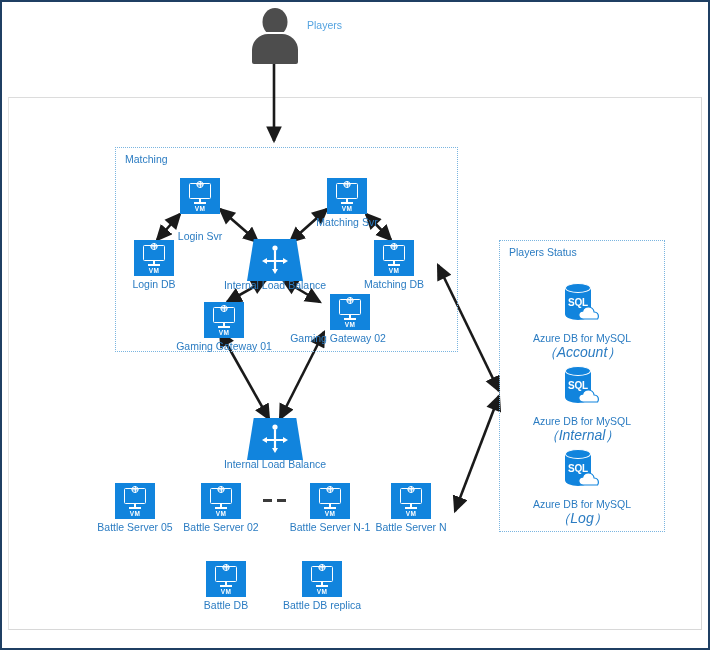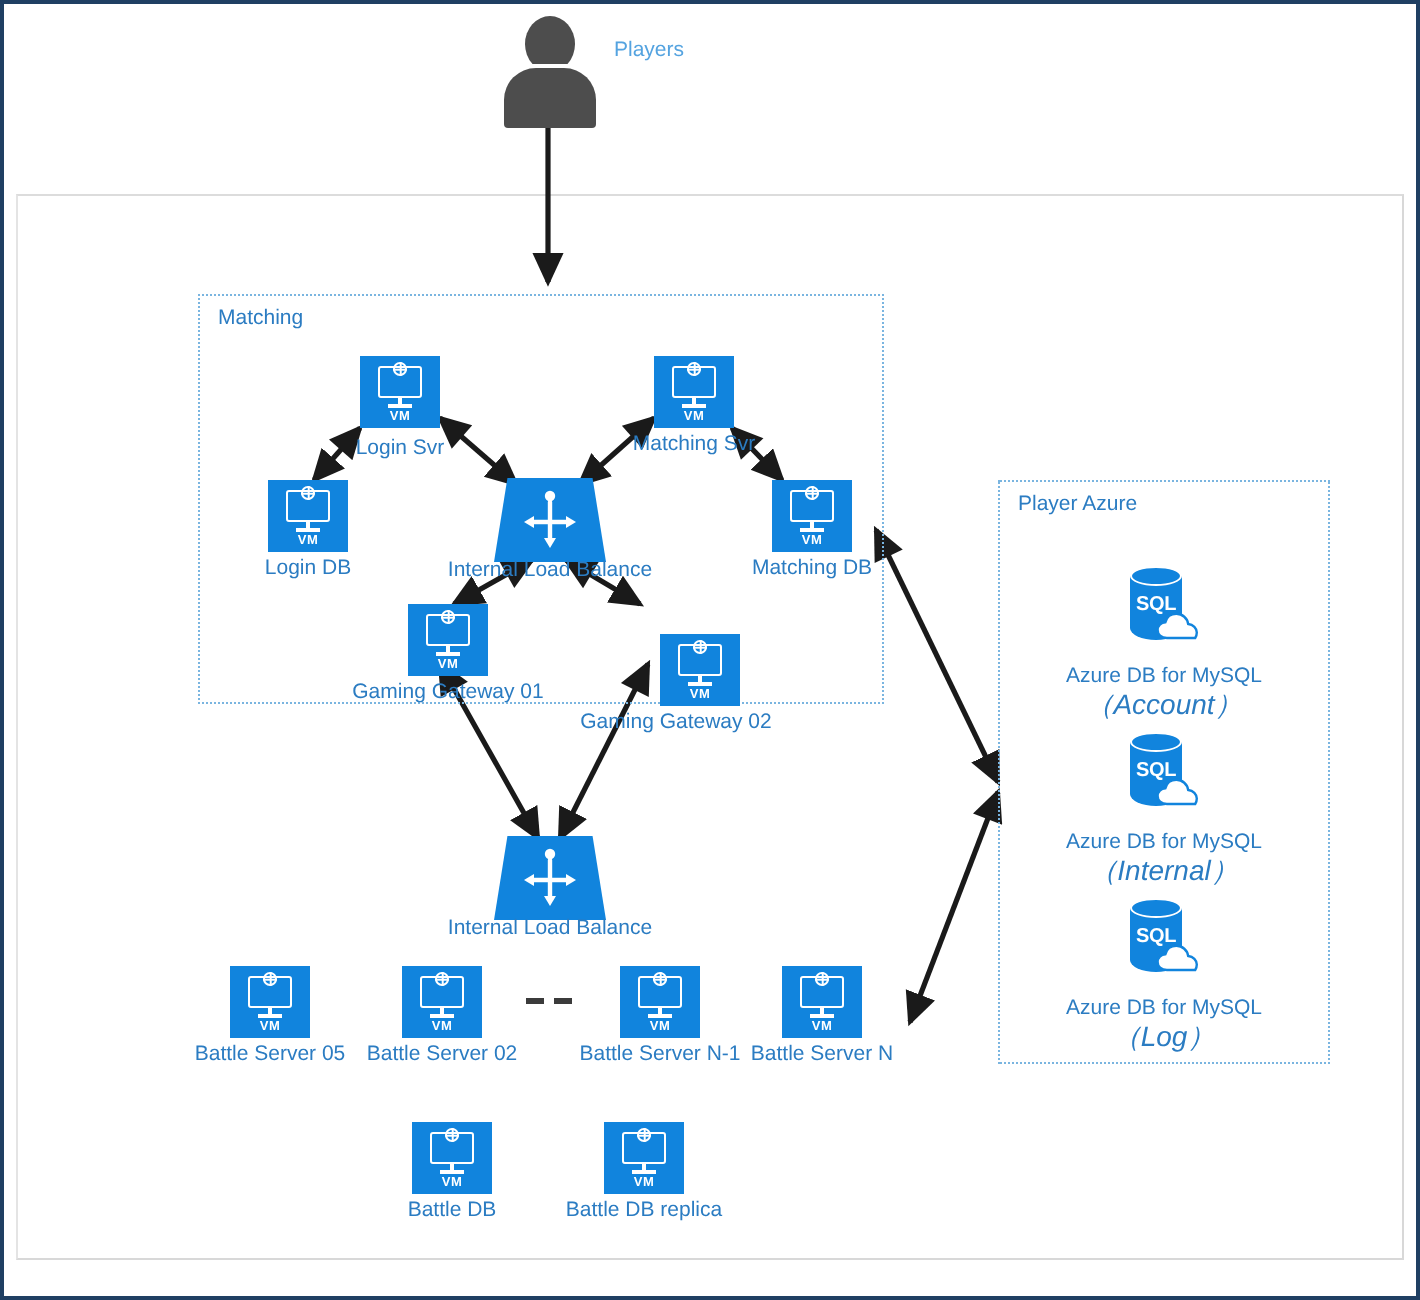--- a/index.html
+++ b/index.html
@@ -216,33 +216,33 @@
     </g>
   </svg>
 
   <div class="actor" style="left:248px; top:6px; width:50px; height:58px;">
     <div class="head"></div>
     <div class="neck"></div>
     <div class="body"></div>
   </div>
   <div class="actor-label" style="left:305px; top:17px;">Players</div>
 
-  <div class="group" style="left:97px; top:145px; width:343px; height:205px;text-align:right;">
+  <div class="group" style="left:113px; top:145px; width:343px; height:205px;text-align:right;">
     <div class="group-label">Matching</div>
   </div>
 
   <div class="node" style="left:178px; top:176px;">
     <div class="vm-tile">
       <div class="monitor"></div>
       <div class="globe"></div>
       <div class="stand"></div>
       <div class="base"></div>
       <div class="vm-label">VM</div>
     </div>
-    <div class="node-caption" style="top:40px;">Login Svr</div>
+    <div class="node-caption" style="top:52px;">Login Svr</div>
   </div>
 
   <div class="node" style="left:325px; top:176px;">
     <div class="vm-tile">
       <div class="monitor"></div>
       <div class="globe"></div>
       <div class="stand"></div>
       <div class="base"></div>
       <div class="vm-label">VM</div>
     </div>
@@ -253,21 +253,21 @@
     <div class="vm-tile">
       <div class="monitor"></div>
       <div class="globe"></div>
       <div class="stand"></div>
       <div class="base"></div>
       <div class="vm-label">VM</div>
     </div>
     <div class="node-caption" style="top:38px;">Login DB</div>
   </div>
 
-  <div class="node" style="left:384px; top:238px;">
+  <div class="node" style="left:372px; top:238px;">
     <div class="vm-tile">
       <div class="monitor"></div>
       <div class="globe"></div>
       <div class="stand"></div>
       <div class="base"></div>
       <div class="vm-label">VM</div>
     </div>
     <div class="node-caption" style="top:38px;">Matching DB</div>
   </div>
 
@@ -294,21 +294,21 @@
     <div class="vm-tile">
       <div class="monitor"></div>
       <div class="globe"></div>
       <div class="stand"></div>
       <div class="base"></div>
       <div class="vm-label">VM</div>
     </div>
     <div class="node-caption" style="top:38px;">Gaming Gateway 01</div>
   </div>
 
-  <div class="node" style="left:304px; top:315px;padding-left:24px;">
+  <div class="node" style="left:304px; top:292px;padding-left:24px;">
     <div class="vm-tile">
       <div class="monitor"></div>
       <div class="globe"></div>
       <div class="stand"></div>
       <div class="base"></div>
       <div class="vm-label">VM</div>
     </div>
     <div class="node-caption" style="top:38px;">Gaming Gateway 02</div>
   </div>
 
@@ -397,21 +397,21 @@
       <div class="monitor"></div>
       <div class="globe"></div>
       <div class="stand"></div>
       <div class="base"></div>
       <div class="vm-label">VM</div>
     </div>
     <div class="node-caption" style="top:38px;">Battle DB replica</div>
   </div>
 
   <div class="group" style="left:497px; top:238px; width:166px; height:292px;">
-    <div class="group-label">Player Azure</div>
+    <div class="group-label">Players Status</div>
   </div>
 
   <div class="node" style="left:557px; top:280px;">
     <div class="sqldb">
       <div class="cyl-body"></div>
       <div class="cyl-top"></div>
       <div class="sql-text">SQL</div>
       <svg class="cloud" viewBox="0 0 25 14">
         <path d="M5.5,13 C2.6,13 0.8,11.2 0.8,9 C0.8,6.9 2.5,5.2 4.7,5.1 C5.3,2.6 7.5,0.9 10.2,0.9 C13.2,0.9 15.7,3.1 16.1,6 C18.6,6.2 20.4,8.1 20.4,10.3 C20.4,11.8 19.6,13 19.6,13 z" fill="#ffffff" stroke="#1184dd" stroke-width="1.2"></path>
       </svg>

